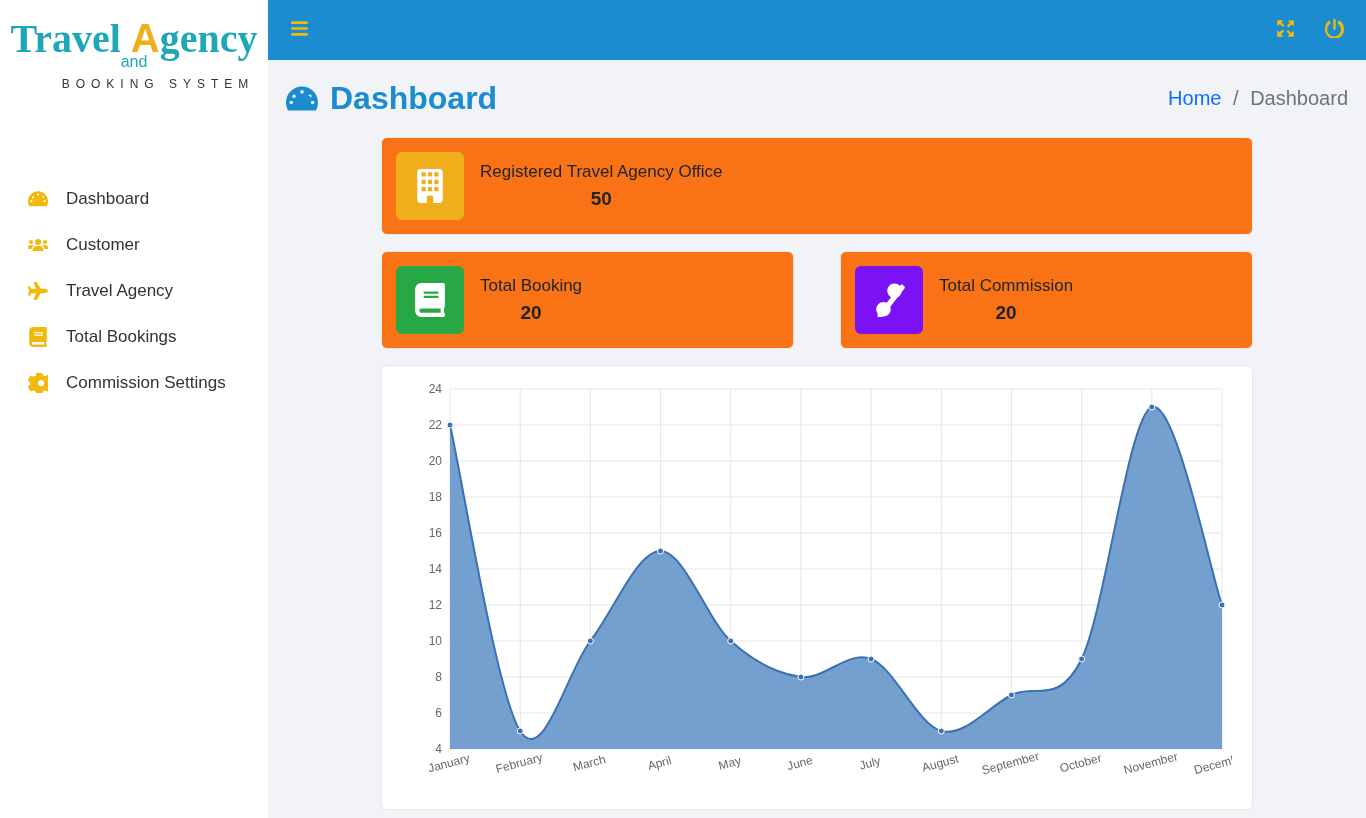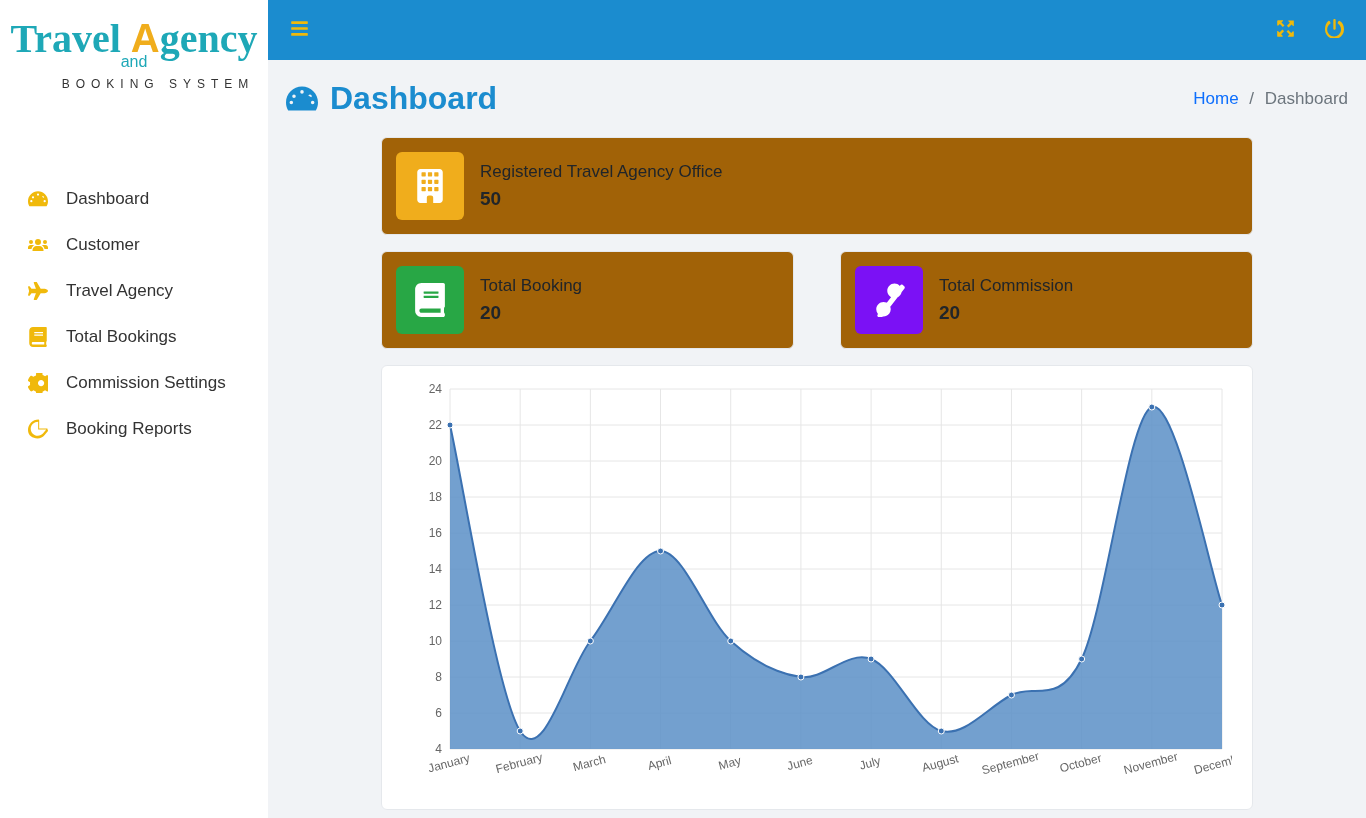--- a/index.html
+++ b/index.html
@@ -17,35 +17,35 @@
 .nav-icon svg { width:20px; height:20px; fill:#f0b90b; }
 .main { flex:1; display:flex; flex-direction:column; }
 .topbar { height:61px; background:#1b8ccf; display:flex; align-items:center; padding:0 22px; justify-content:space-between; }
 .top-right { display:flex; gap:30px; }
 .top-icon svg { width:19px; height:19px; fill:#f0b90b; }
 .content { padding:20px 18px 20px 18px; overflow:auto; }
 .page-header { display:flex; justify-content:space-between; align-items:center; margin-bottom:20px; }
 .page-title { display:flex; align-items:center; gap:12px; }
 .page-title svg { width:32px; height:32px; fill:#1b8ccf; }
 .page-title h1 { color:#1b8ccf; font-size:32px; font-weight:600; }
-.breadcrumb { font-size:17px; }
+.breadcrumb { font-size:20px; }
 .breadcrumb a { color:#0d6efd; text-decoration:none; }
 .breadcrumb .sep { color:#6c757d; margin:0 6px; }
 .breadcrumb .cur { color:#6c757d; }
 .cards-wrap { padding:0 95px; }
 .cards-row { display:flex; gap:46px; margin-bottom:16px; }
-.card { flex:1; background:#a16207; border:1px solid #e5e8ec; border-radius:6px; display:flex; align-items:center; padding:14px; gap:16px; }
+.card { flex:1; background:#f97316; border:1px solid #e5e8ec; border-radius:6px; display:flex; align-items:center; padding:14px; gap:16px; }
 .card-icon { width:68px; height:68px; border-radius:6px; display:flex; align-items:center; justify-content:center; }
 .card-icon svg { width:34px; height:34px; fill:#fff; }
 .bg-yellow { background:#f0ad1c; }
 .bg-teal { background:#18aab8; }
 .bg-green { background:#28a745; }
 .bg-purple { background:#7b11f5; }
 .card-label { font-size:17px; color:#212529; margin-bottom:6px; }
-.card-value { font-size:19px; font-weight:700; color:#212529; }
+.card-value { font-size:19px; font-weight:700; color:#212529;text-align:center; }
 .chart-card { margin:0 95px; background:#fff; border:1px solid #e5e8ec; border-radius:6px; padding:18px 20px 20px 20px; }
 .chart { position:relative; width:830px; height:405px; margin:0 auto; }
 .ytick { font-size:12px; fill:#666; text-anchor:end; }
 .xtick { font-size:12px; fill:#666; text-anchor:middle; }
 </style>
 </head>
 <body>
 
 <div class="app">
   <aside class="sidebar">
@@ -87,28 +87,20 @@
           </span>
         <span>Total Bookings</span>
       </div>
       <div class="nav-item">
         <span class="nav-icon">
             <svg viewBox="0 0 512 512">
               <path d="M487 316l-42-24c2-12 3-24 3-36s-1-24-3-36l42-24c12-7 17-22 12-35-14-37-36-70-63-97-10-10-25-12-37-5l-42 24c-19-15-41-27-64-35V16c0-14-10-26-24-28-39-5-79-5-118 0-14 2-24 14-24 28v47c-23 8-45 20-64 35L21 74c-12-7-27-5-37 5C-43 106-65 139-79 176c-5 13 0 28 12 35l42 24c-2 12-3 24-3 36s1 24 3 36l-42 24c-12 7-17 22-12 35 14 37 36 70 63 97 10 10 25 12 37 5l42-24c19 15 41 27 64 35v47c0 14 10 26 24 28 39 5 79 5 118 0 14-2 24-14 24-28v-47c23-8 45-20 64-35l42 24c12 7 27 5 37-5 27-27 49-60 63-97 5-13 0-28-12-35zM256 336c-44 0-80-36-80-80s36-80 80-80 80 36 80 80-36 80-80 80z" transform="translate(79)"></path>
             </svg>
           </span>
         <span>Commission Settings</span>
-      </div>
-      <div class="nav-item">
-        <span class="nav-icon">
-            <svg viewBox="0 0 544 512">
-              <path d="M527 240H304V17c0-9-8-17-18-17C128 0 0 128 0 286c0 158 128 226 258 226 79 0 149-36 195-92l93-113c6-7 1-18-9-18zm-239 32h208l-84 102c-36 43-89 68-146 68-106 0-192-86-192-192S170 58 276 58v214z"></path>
-            </svg>
-          </span>
-        <span>Booking Reports</span>
       </div>
     </nav>
   </aside>
 
   <div class="main">
     <header class="topbar">
       <span class="top-icon">
         <svg viewBox="0 0 448 512">
             <path d="M16 132h416c9 0 16-7 16-16V76c0-9-7-16-16-16H16C7 60 0 67 0 76v40c0 9 7 16 16 16zm0 160h416c9 0 16-7 16-16v-40c0-9-7-16-16-16H16c-9 0-16 7-16 16v40c0 9 7 16 16 16zm0 160h416c9 0 16-7 16-16v-40c0-9-7-16-16-16H16c-9 0-16 7-16 16v40c0 9 7 16 16 16z"></path>
           </svg>

